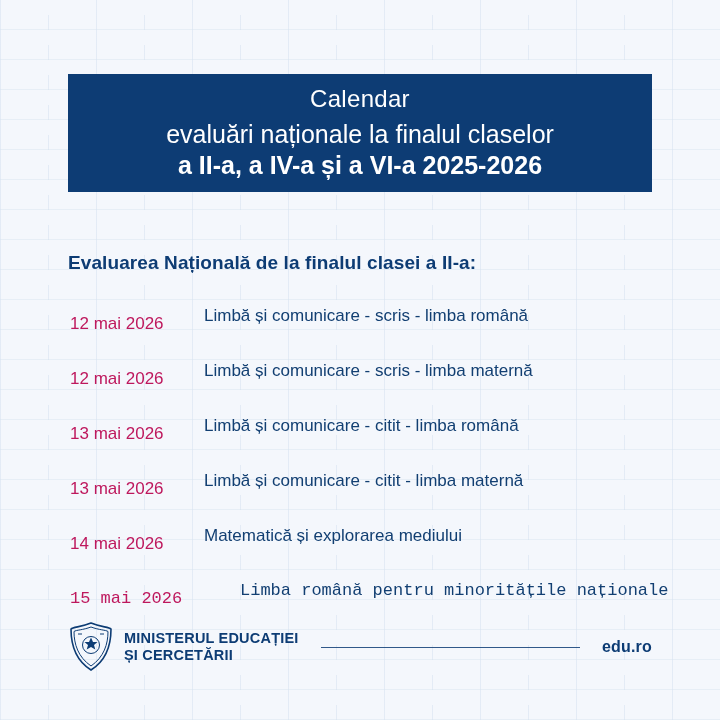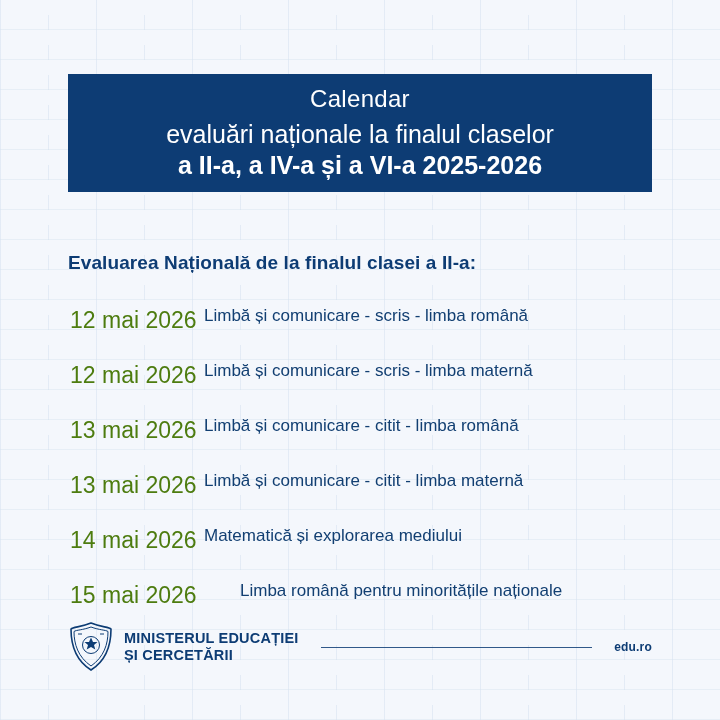--- a/index.html
+++ b/index.html
@@ -100,27 +100,29 @@
     top: 305px;
     width: 600px;
   }
   .row {
     display: flex;
     align-items: flex-start;
     margin-bottom: 24px;
   }
   .row:last-child {
     margin-bottom: 0;
+    font-family: Liberation Mono, monospace;
   }
   .row .date {
     width: 134px;
     flex: 0 0 134px;
-    font-size: 23px;
-    color: #4d7c0f;
+    font-size: 17px;
+    color: #be185d;
     line-height: 1.35;
+    margin-top: 8px;
   }
   .row .subject {
     font-size: 17px;
     color: #123f72;
     line-height: 1.35;
   }
   .row .subject .second {
     display: block;
     margin-left: 36px;
   }
@@ -165,21 +167,21 @@
     letter-spacing: 0.2px;
   }
   .rule {
     flex: 1 1 auto;
     height: 1px;
     background: #0d3c74;
     margin: 0 22px;
     opacity: 0.85;
   }
   .site {
-    font-size: 12px;
+    font-size: 16px;
     font-weight: bold;
     color: #0d3c74;
     letter-spacing: 0.2px;
     white-space: nowrap;
   }
 </style>
 </head>
 <body>
 
 <div class="page">

